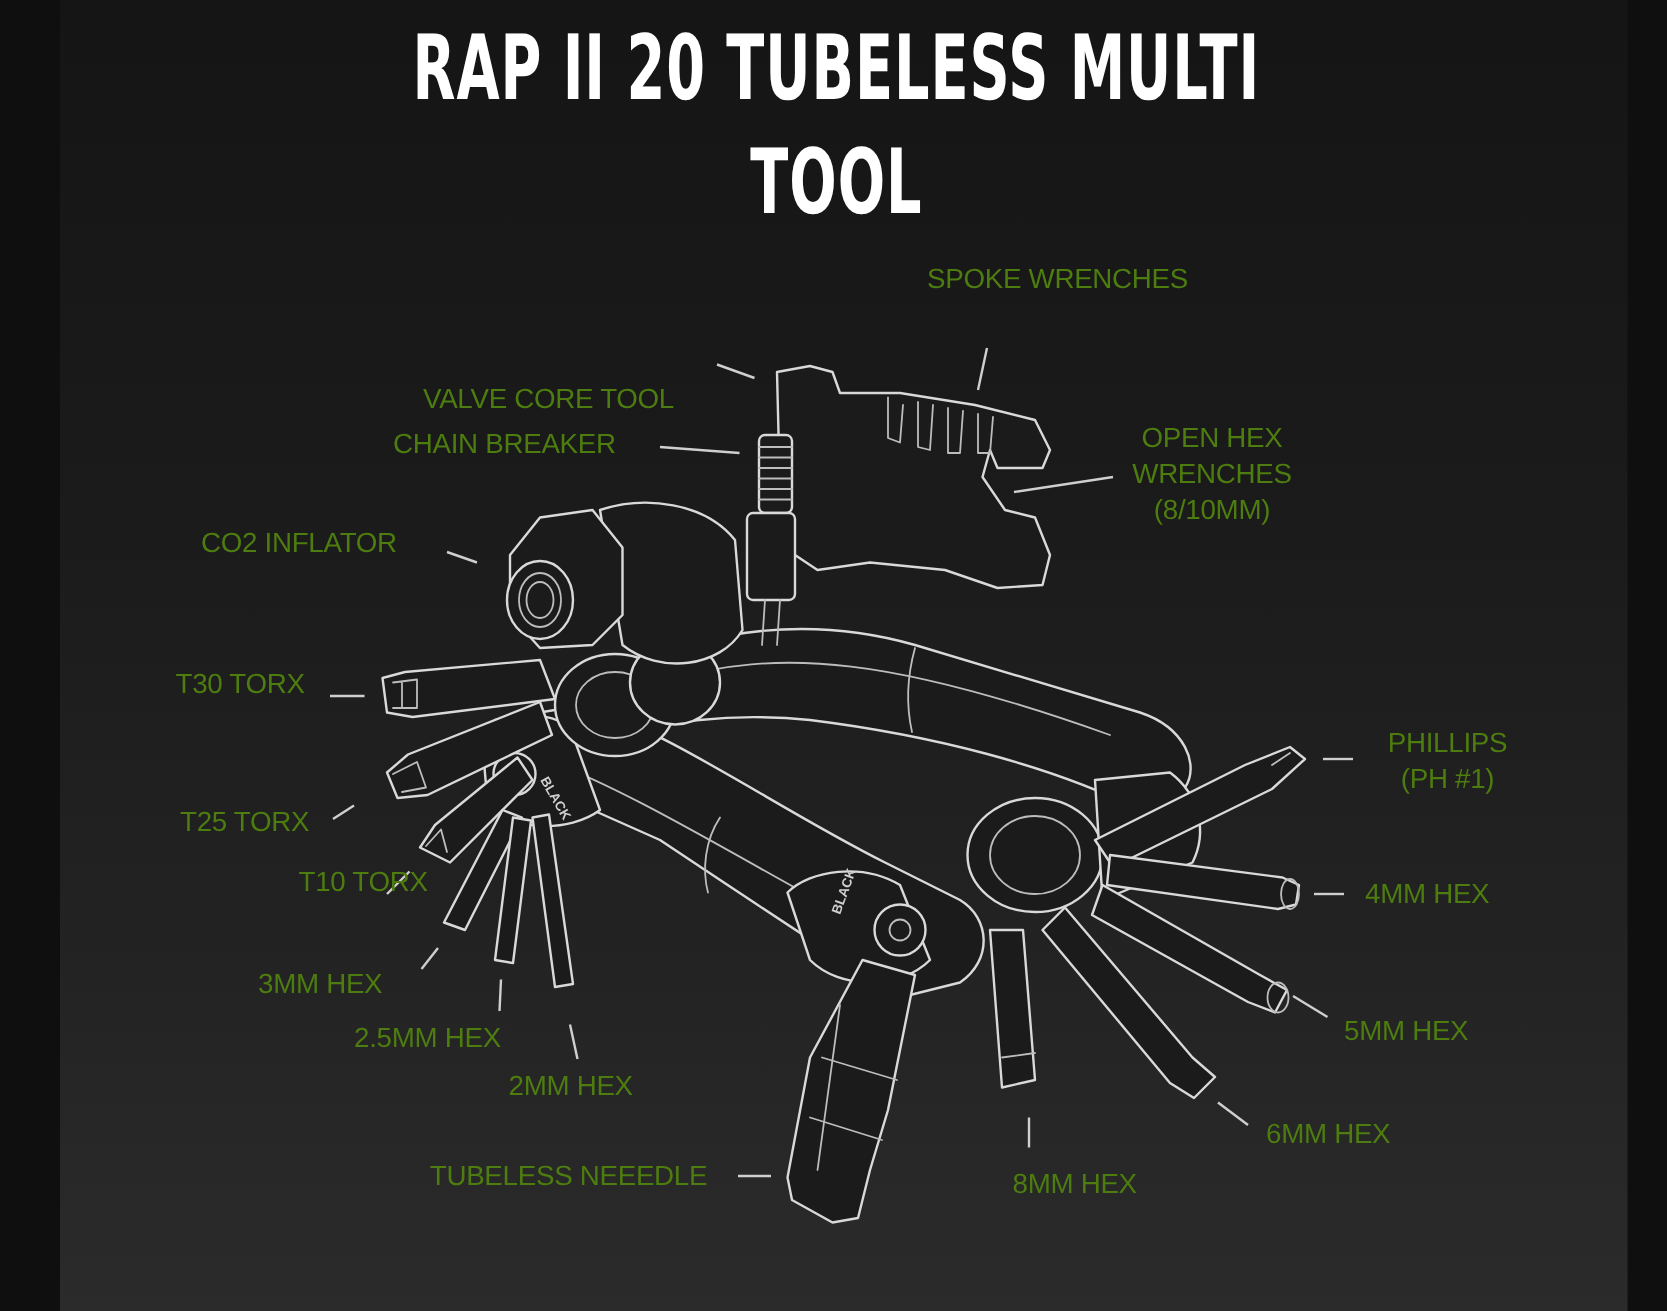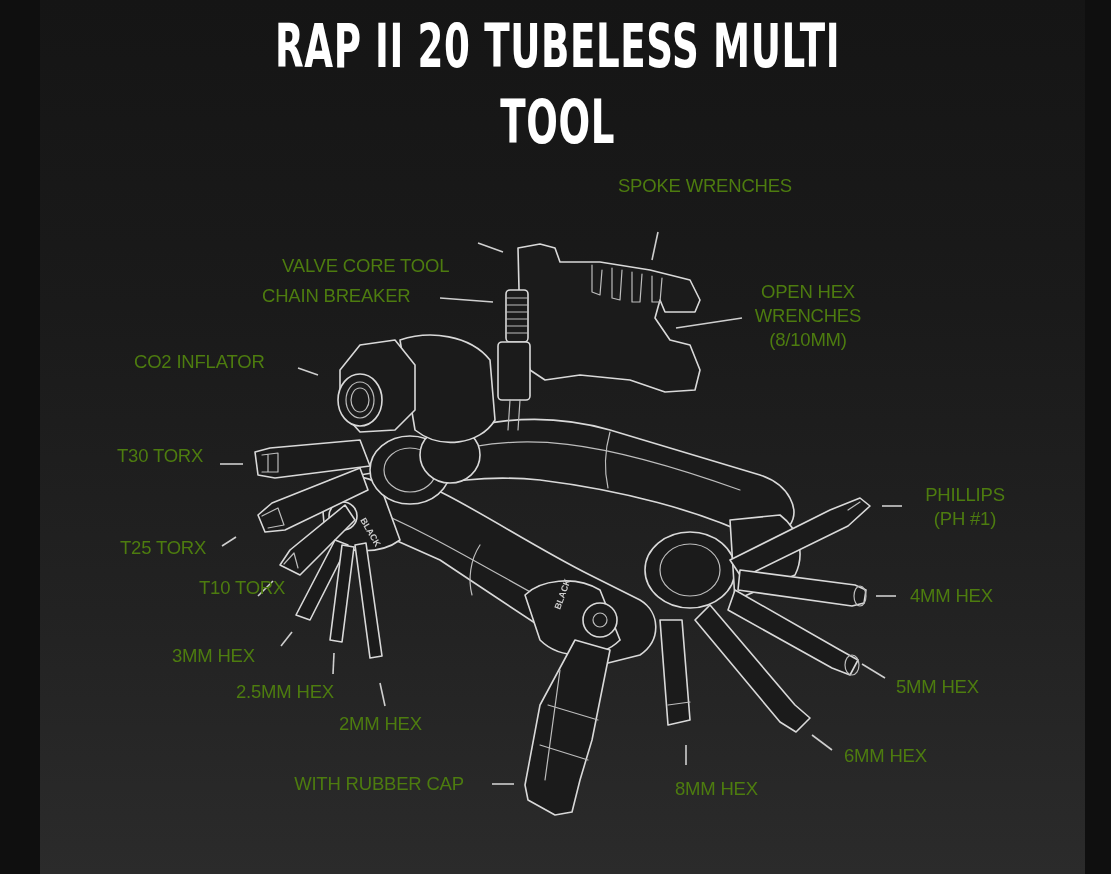--- a/index.html
+++ b/index.html
@@ -177,21 +177,21 @@
 
 <div class="label" style="left:134px; top:350px;">CO2 INFLATOR</div>
 <div class="label" style="left:117px; top:444px;">T30 TORX</div>
 <div class="label" style="left:120px; top:536px;">T25 TORX</div>
 <div class="label" style="left:155px; top:576px;margin-left:44px;">T10 TORX</div>
 <div class="label" style="left:172px; top:644px;">3MM HEX</div>
 <div class="label" style="left:236px; top:680px;">2.5MM HEX</div>
 <div class="label" style="left:339px; top:712px;">2MM HEX</div>
 
 <div class="label center" style="left:268px; top:772px; width:222px;">
-  <div>WITH RUBBER CAP</div>
+  <div>TUBELESS NEEEDLE</div>
 </div>
 
 <div class="label center" style="left:910px; top:483px; width:110px;">
   <div>PHILLIPS</div>
   <div>(PH #1)</div>
 </div>
 
 <div class="label" style="left:910px; top:584px;">4MM HEX</div>
 <div class="label" style="left:896px; top:675px;">5MM HEX</div>
 <div class="label" style="left:844px; top:744px;">6MM HEX</div>

